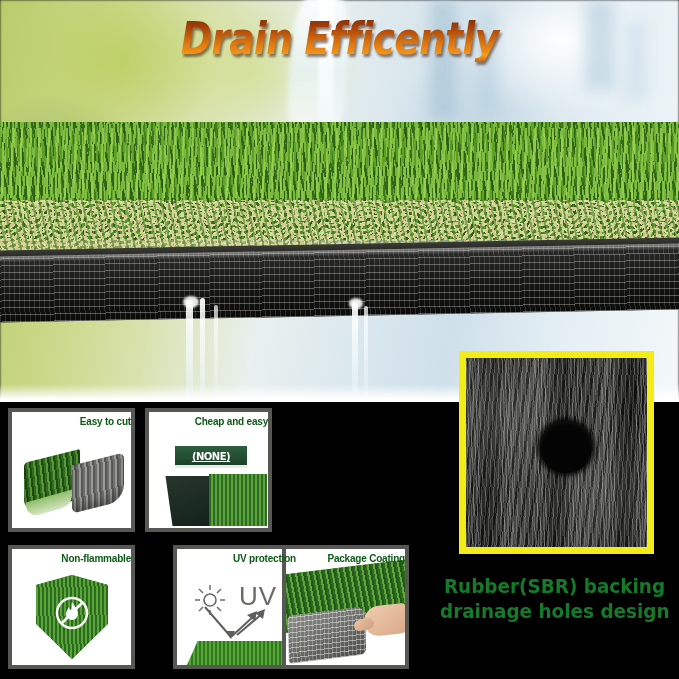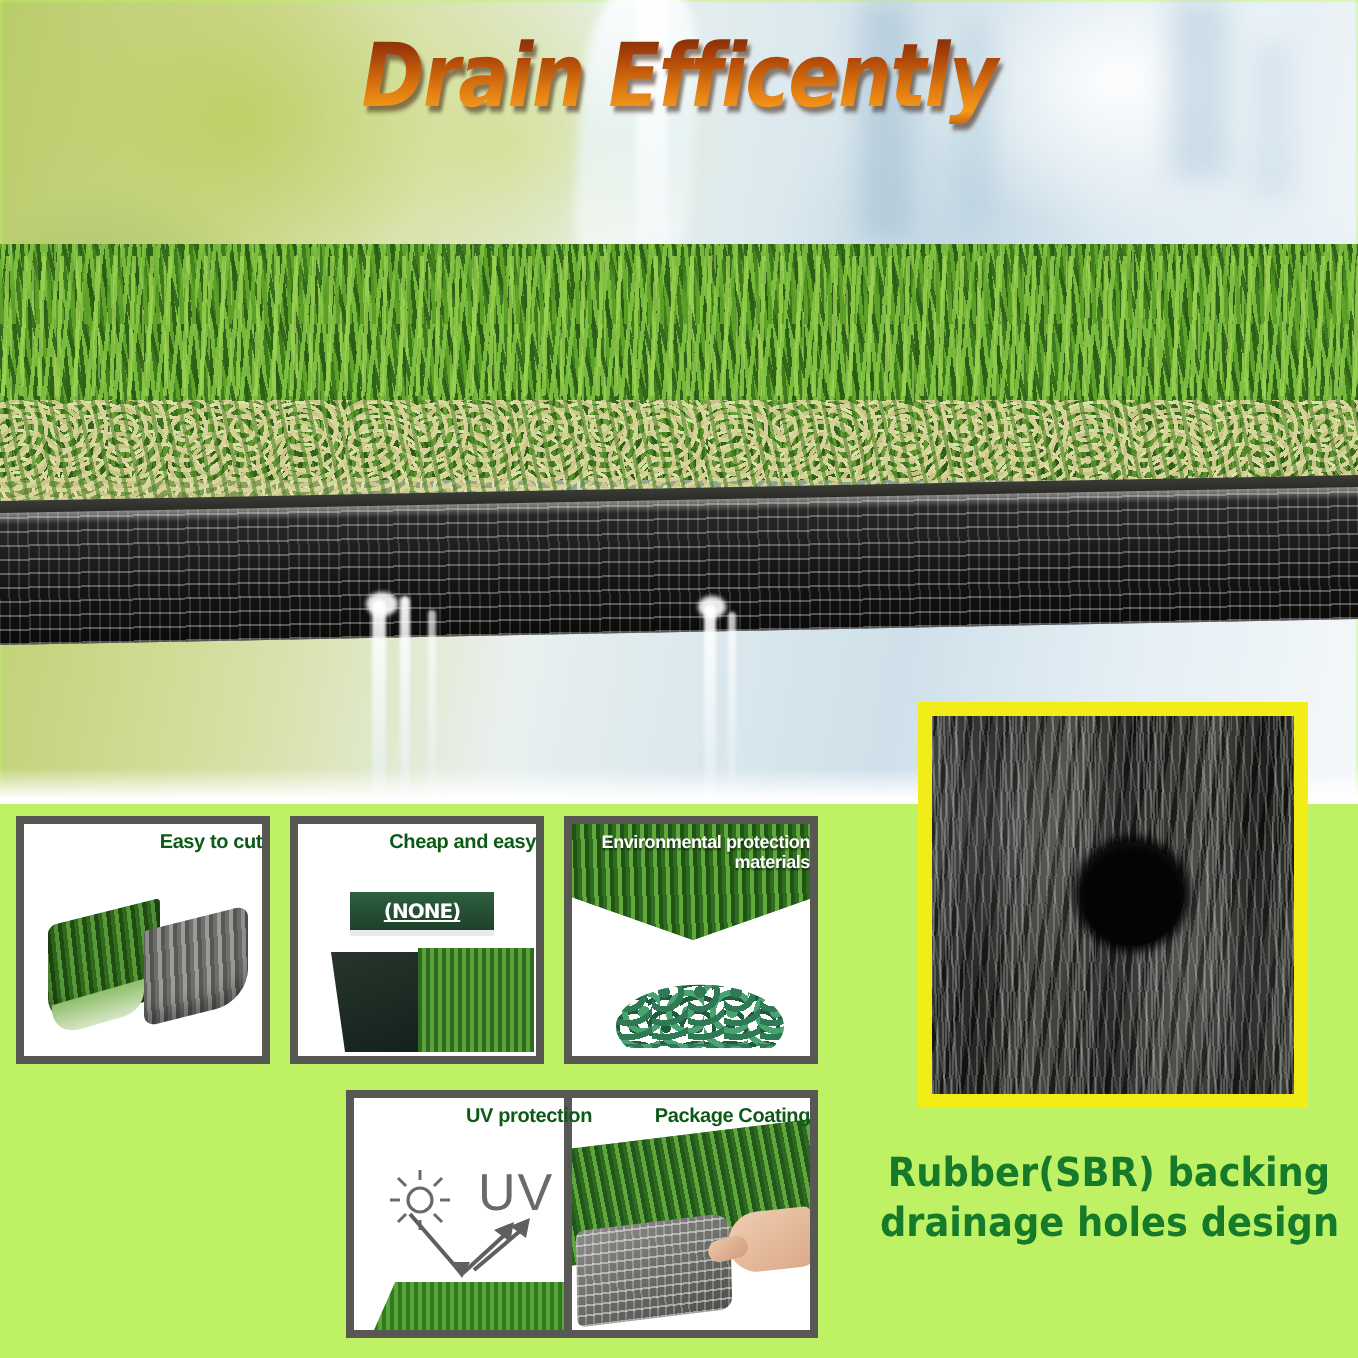--- a/index.html
+++ b/index.html
@@ -1,19 +1,19 @@
 <!DOCTYPE html>
 <html><head>
 <meta charset="utf-8">
 <style>
   * { margin:0; padding:0; box-sizing:border-box; }
   html,body { width:679px; height:679px; overflow:hidden; background:#ffffff;
               font-family:"Liberation Sans", sans-serif; }
 
-  #canvas { position:relative; width:679px; height:679px; background:#bef264; overflow:hidden; }
+  #canvas { position:relative; width:679px; height:679px; background:#000000; overflow:hidden; }
 
   
   .hero { position:absolute; left:0; top:0; width:679px; height:402px; overflow:hidden; }
 
   .hero-bg {
     position:absolute; inset:0;
     background:
       radial-gradient(ellipse 150px 110px at 560px 40px, rgba(255,255,255,.95), rgba(255,255,255,0) 70%),
       radial-gradient(ellipse 120px 90px at 470px 120px, rgba(196,216,229,.85), rgba(196,216,229,0) 70%),
       radial-gradient(ellipse 130px 100px at 640px 170px, rgba(222,235,242,.9), rgba(222,235,242,0) 70%),
@@ -389,26 +389,32 @@
       <div class="roll-lip"></div>
     </div>
 
     <div class="panel p2">
       <div class="cap">Cheap and easy</div>
       <div class="none-bar">(NONE)</div>
       <div class="p2-black"></div>
       <div class="p2-grass"></div>
     </div>
 
-    <div class="panel p3">
-      <div class="p3-turf"></div>
-      <div class="cap onimg">Environmental protection materials</div>
-      <div class="p3-pellets"></div>
-    </div>
-
+
+    <div class="panel p4">
+      <div class="cap">Non-flammable</div>
+      <div class="shield"></div>
+      <div class="no-fire">
+        <svg width="36" height="36" viewBox="0 0 36 36">
+          <circle cx="18" cy="18" r="15" fill="none" stroke="#ffffff" stroke-width="2.4"></circle>
+          <path d="M18 7 c3 5 6 7 6 12 a6 6 0 0 1 -12 0 c0 -3 2 -5 3 -7 c0 2 1 3 2 3 c1 -2 0 -5 1 -8z" fill="#ffffff"></path>
+          <line x1="7" y1="29" x2="29" y2="7" stroke="#ffffff" stroke-width="2.6"></line>
+        </svg>
+      </div>
+    </div>
 
     <div class="panel p5">
       <div class="cap">UV protection</div>
       <div class="sun">
         <svg width="30" height="30" viewBox="0 0 30 30">
           <circle cx="15" cy="15" r="6" fill="none" stroke="#6a6a68" stroke-width="1.6"></circle>
           <g stroke="#6a6a68" stroke-width="1.5">
             <line x1="15" y1="0" x2="15" y2="5"></line>
             <line x1="15" y1="25" x2="15" y2="30"></line>
             <line x1="0" y1="15" x2="5" y2="15"></line>

